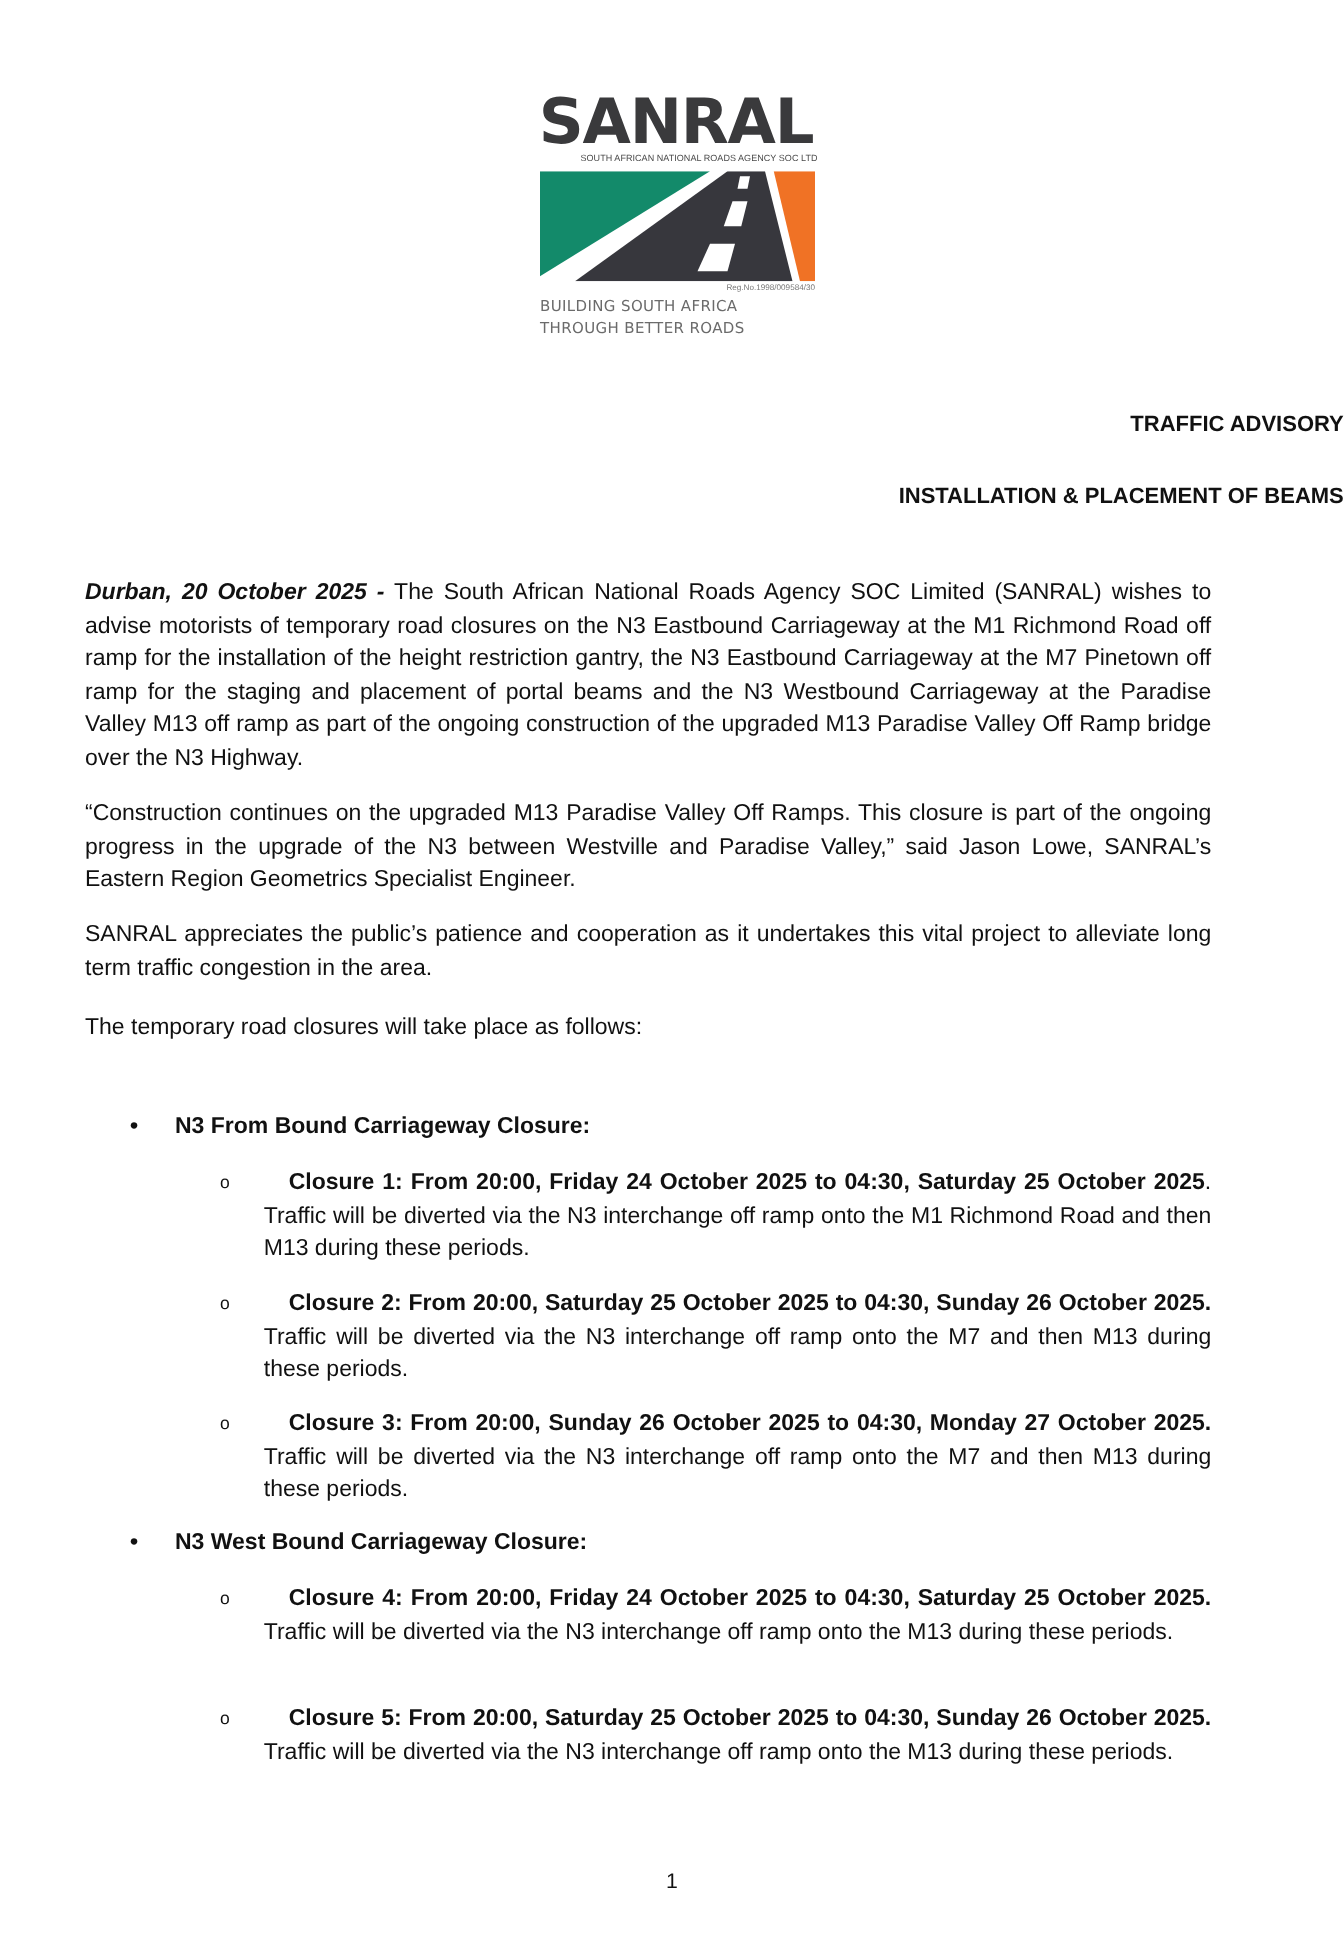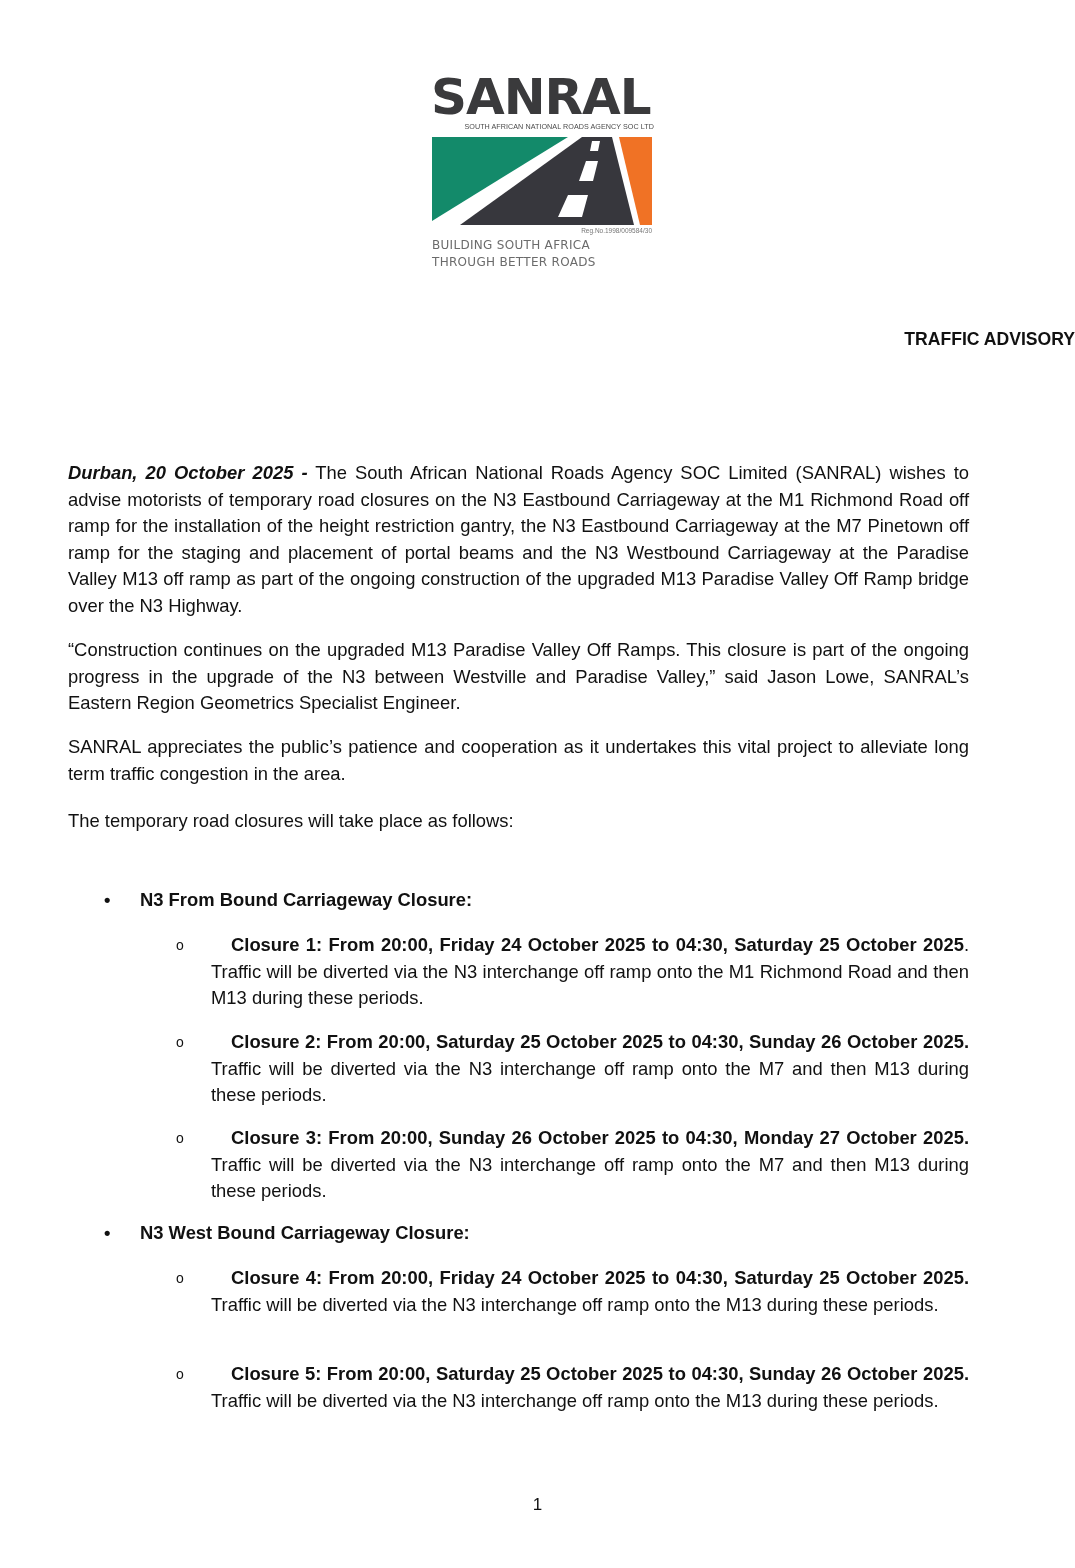--- a/index.html
+++ b/index.html
@@ -68,20 +68,21 @@
     <polygon points="136,58 156,58 150,80 126,80" fill="#ffffff"></polygon>
     <polygon points="187,0 220,0 220,88 208,88" fill="#f07225"></polygon>
   </svg>
   <div class="logo-reg">Reg.No.1998/009584/30</div>
   <div class="logo-tag">BUILDING SOUTH AFRICA</div>
   <div class="logo-tag" style="margin-top:0">THROUGH BETTER ROADS</div>
 </div>
 
 <div class="title t1">TRAFFIC ADVISORY</div>
 <div class="title t2">
+  <div>INSTALLATION &amp; PLACEMENT OF BEAMS</div>
 </div>
 
 <p class="para p1"><span class="bold-italic">Durban, 20 October 2025 -</span><span> The South African National Roads Agency SOC Limited (SANRAL) wishes to advise motorists of temporary road closures on the N3 Eastbound Carriageway at the M1 Richmond Road off ramp for the installation of the height restriction gantry, the N3 Eastbound Carriageway at the M7 Pinetown off ramp for the staging and placement of portal beams and the N3 Westbound Carriageway at the Paradise Valley M13 off ramp as part of the ongoing construction of the upgraded M13 Paradise Valley Off Ramp bridge over the N3 Highway.</span></p>
 <p class="para p2">“Construction continues on the upgraded M13 Paradise Valley Off Ramps. This closure is part of the ongoing progress in the upgrade of the N3 between Westville and Paradise Valley,” said Jason Lowe, SANRAL’s Eastern Region Geometrics Specialist Engineer.</p>
 <p class="para p3">SANRAL appreciates the public’s patience and cooperation as it undertakes this vital project to alleviate long term traffic congestion in the area.</p>
 <p class="para p4">The temporary road closures will take place as follows:</p>
 
 <div class="bullet-row b1">
   <span class="bullet-dot">•</span>
   <span class="bullet-text">N3 From Bound Carriageway Closure:</span>

